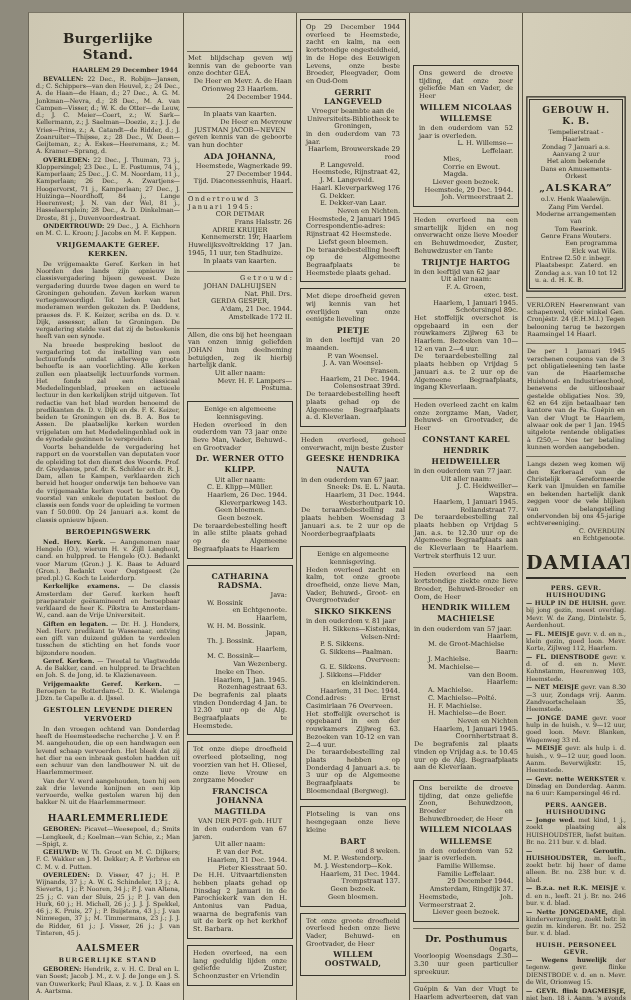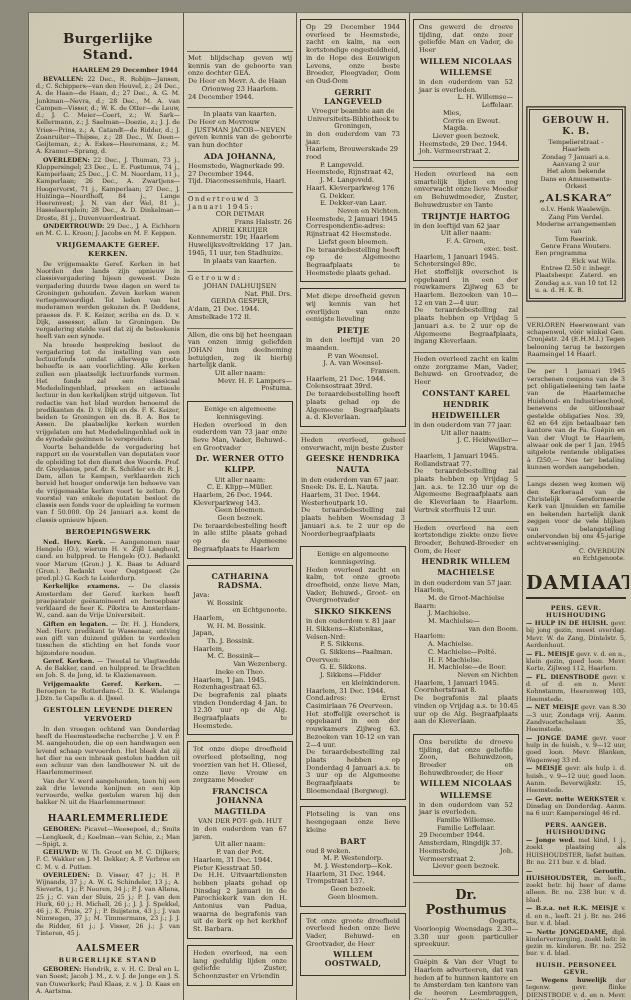--- a/index.html
+++ b/index.html
@@ -26,34 +26,34 @@
   .col-right{font-size:6.3px;}
   .masthead{font-size:13.5px;font-weight:bold;text-align:center;margin:2px 0 3px;letter-spacing:.3px;}
   .dateline{text-align:right;font-weight:bold;font-size:6.3px;margin:0 2px 2px 0;}
   .heading{text-align:center;font-weight:bold;font-size:7px;letter-spacing:.4px;margin:5px 0 2px;}
   .heading.lg{font-size:9.2px;letter-spacing:.6px;margin:7px 0 2px;}
   .subheading{text-align:center;font-weight:bold;font-size:6.2px;letter-spacing:1.2px;margin:0 0 2px;}
   .para{text-align:justify;text-indent:7px;margin:0 0 1px;}
   .notice{margin:3px 0;padding:1px 1px 2px;}
   .notice.ruled{border-top:1px solid #6b6554;padding-top:3px;margin-top:4px;}
   .notice.boxed{border:1.4px solid #35322a;padding:4px 5px;margin:6px 0;background:rgba(255,255,255,0.04);}
-  .notice.boxed2{border:1px solid #35322a;box-shadow:0 0 0 1.5px #d4ceb9,0 0 0 2.8px #35322a;margin:18px 3px;padding:4px 5px;}
+  .notice.boxed2{border:1px solid #35322a;box-shadow:0 0 0 1.5px #d4ceb9,0 0 0 2.8px #35322a;margin:8px 3px;padding:4px 5px;}
   .line{min-height:7px;}
-  .l-left{text-align:left;}
+  .l-left{text-align:right;}
   .l-right{text-align:right;}
   .l-center{text-align:center;}
   .l-centerbold{text-align:center;font-weight:normal;}
   .l-justify{text-align:justify;}
   .l-name{text-align:center;font-weight:bold;font-size:7.8px;letter-spacing:.3px;margin:2px 0;}
   .l-indent{padding-left:14px;}
   .l-indent2{padding-left:24px;}
   .l-spread{letter-spacing:1.6px;}
   .l-adtitle{text-align:center;font-weight:bold;font-size:9px;letter-spacing:.5px;margin:1px 0 2px;}
   .l-adband{text-align:center;font-weight:bold;font-size:10px;letter-spacing:1px;margin:2px 0;}
-  .l-drname{text-align:center;font-weight:bold;font-size:13px;margin:1px 0;}
+  .l-drname{text-align:center;font-weight:bold;font-size:10px;margin:1px 0;}
   .cat{text-align:center;font-weight:bold;font-size:6.2px;letter-spacing:.5px;margin:4px 0 1px;}
   .classified{text-align:justify;margin:0 0 1.5px;font-size:6.2px;}
   .classified b{font-weight:bold;}
   .dam{font-size:19px;font-weight:bold;text-align:center;letter-spacing:1px;margin:8px 0 5px;border-bottom:2px solid #35322a;padding-bottom:3px;}
 </style>
 </head>
 <body>
 
 <div id="paper">
     <div class="col col-news" style="width: 150px; padding-top: 16px;">
@@ -236,21 +236,21 @@
         <div class="line l-left">Haarlem, 31 Dec. 1944.</div>
         <div class="line l-left">Trompstraat 137.</div>
         <div class="line l-center">Geen bezoek.</div>
         <div class="line l-center">Geen bloemen.</div>
       </div>
       <div class="notice boxed">
         <div class="line l-justify">Tot onze groote droefheid overleed heden onze lieve Vader, Behuwd- en Grootvader, de Heer</div>
         <div class="line l-name">WILLEM OOSTWALD,</div>
       </div>
     </div>
-    <div class="col col-ads" style="width: 113px; ">
+    <div class="col col-ads" style="width: 113px; padding-top: 46px;">
       <div class="notice boxed">
         <div class="line l-justify">Ons gewerd de droeve tijding, dat onze zeer geliefde Man en Vader, de Heer</div>
         <div class="line l-name">WILLEM NICOLAAS</div>
         <div class="line l-name">WILLEMSE</div>
         <div class="line l-justify">in den ouderdom van 52 jaar is overleden.</div>
         <div class="line l-right">L. H. Willemse—</div>
         <div class="line l-right">Leffelaar.</div>
         <div class="line l-indent2">Mies,</div>
         <div class="line l-indent2">Corrie en Ewout.</div>
         <div class="line l-indent2">Magda.</div>

